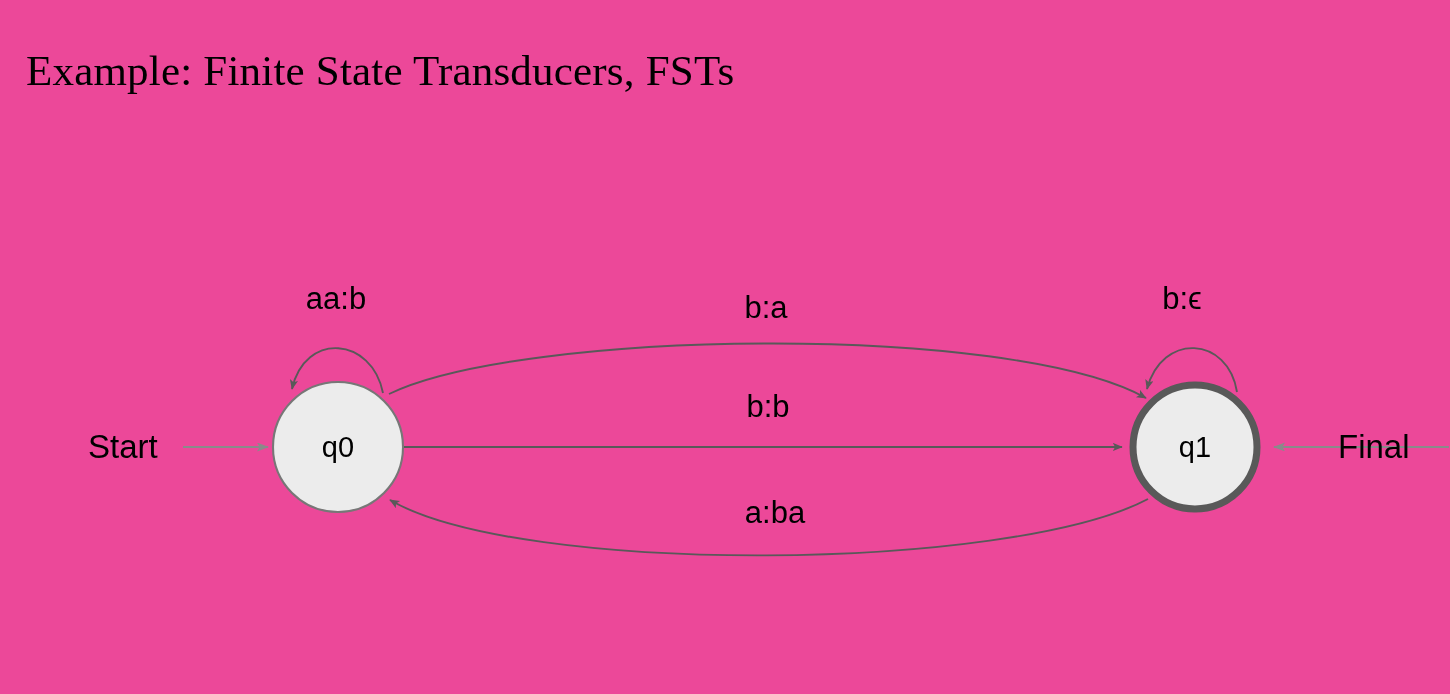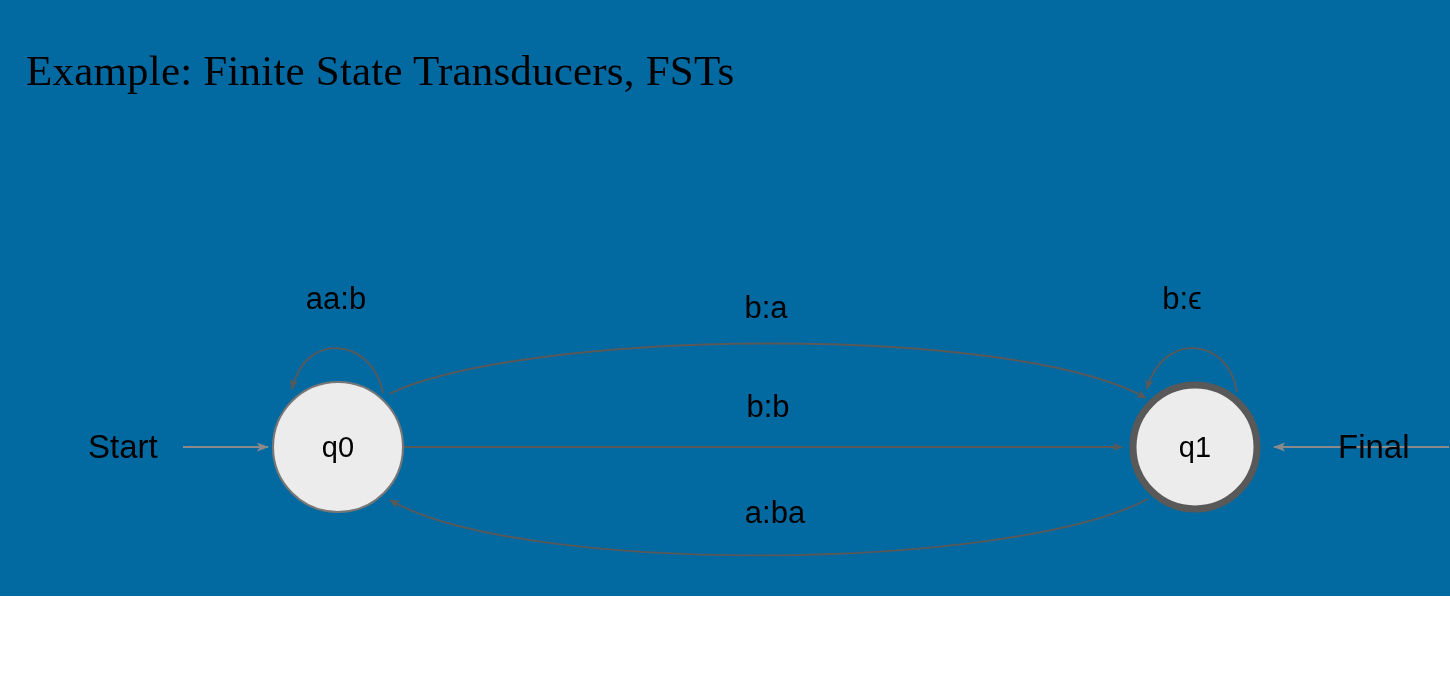--- a/index.html
+++ b/index.html
@@ -3,22 +3,22 @@
 <meta charset="utf-8">
 <style>
   html, body {
     margin: 0;
     padding: 0;
     background: #ffffff;
   }
   #canvas {
     position: relative;
     width: 1450px;
-    height: 596px;
-    background: #0369a1;
+    height: 694px;
+    background: #ec4899;
     overflow: hidden;
     font-family: "Liberation Sans", sans-serif;
   }
   #title {
     position: absolute;
     left: 26px;
     top: 44px;
     font-family: "Liberation Serif", serif;
     font-size: 43px;
     line-height: 54px;

